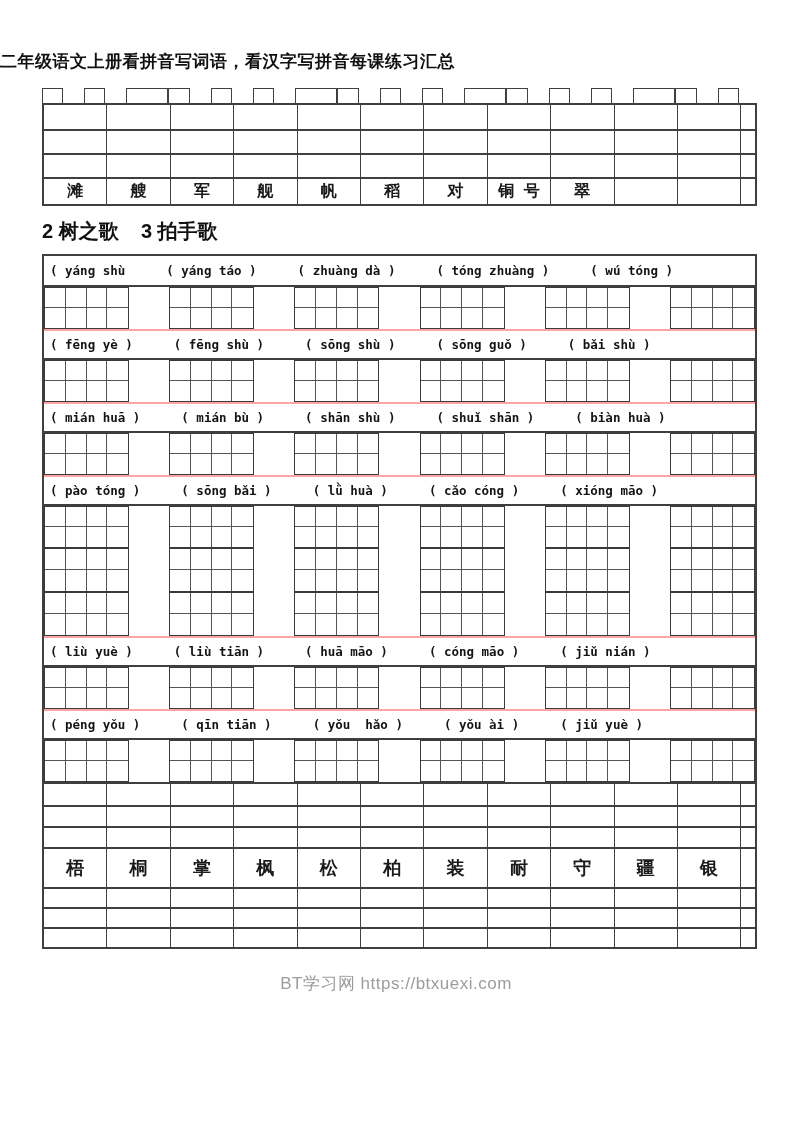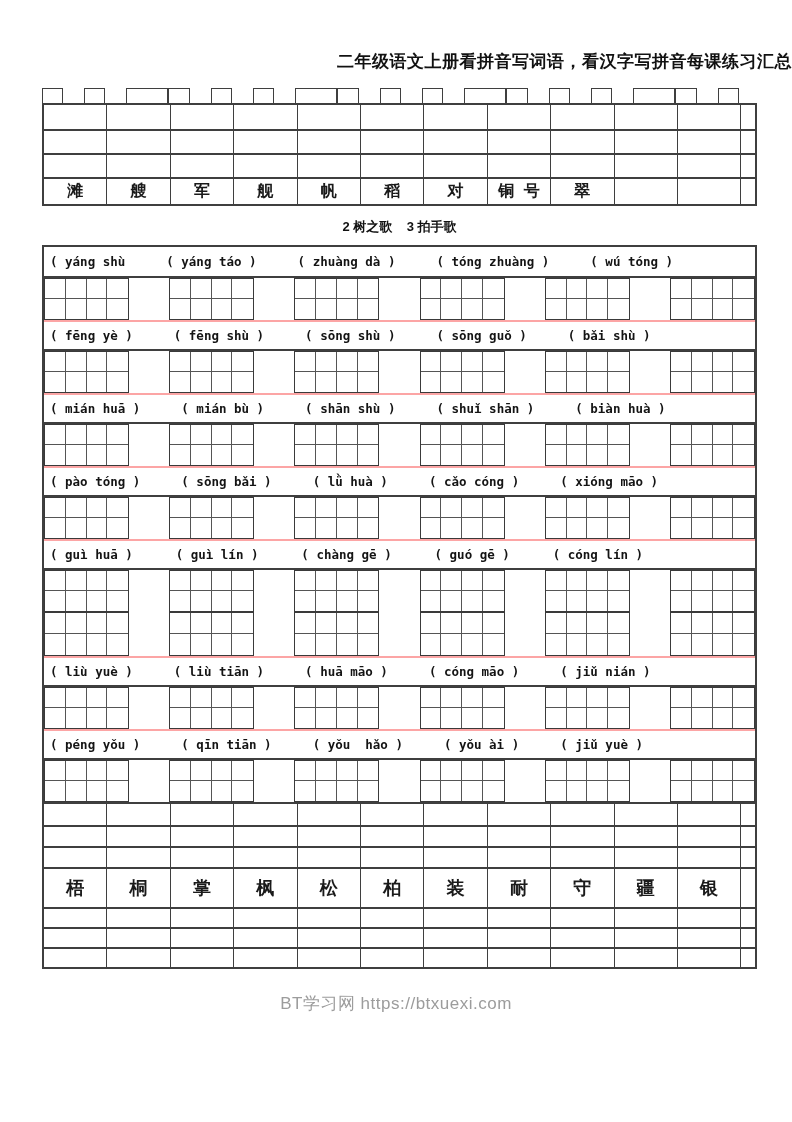--- a/index.html
+++ b/index.html
@@ -1,36 +1,36 @@
 <!DOCTYPE html>
 <html><head>
 <meta charset="utf-8">
 <style>
   html,body{margin:0;padding:0;background:#ffffff;}
   body{width:792px;height:1122px;font-family:"Liberation Sans",sans-serif;color:#1a1a1a;}
   .sheet{position:relative;width:792px;height:1122px;overflow:hidden;background:#fff;}
   .content{margin:0 35px 0 42px;width:715px;box-sizing:border-box;}
 
-  .title{padding-top:50px;text-align:right;font-size:17px;font-weight:bold;color:#111;letter-spacing:.5px;}
+  .title{padding-top:50px;text-align:left;font-size:17px;font-weight:bold;color:#111;letter-spacing:.5px;}
 
   
   .stub-row{margin-top:11px;height:19px;display:flex;align-items:flex-end;overflow:hidden;}
   .stub-box{height:15px;border:1.5px solid #3f3f3f;border-bottom:none;box-sizing:border-box;flex:0 0 auto;}
   .stub-gap{height:1px;flex:0 0 auto;}
 
   
   .ctable{border:2px solid #3f3f3f;box-sizing:border-box;}
   .trow{display:flex;border-top:2px solid #3f3f3f;box-sizing:border-box;}
   .trow:first-child{border-top:none;}
   .tcell{flex:0 0 63.4px;border-right:1px solid #3f3f3f;box-sizing:border-box;
          display:flex;align-items:center;justify-content:center;
          font-weight:600;color:#1a1a1a;white-space:pre;}
   .tcell.narrow{flex:1 1 auto;border-right:none;}
 
-  .heading{margin:12px 0 9px;text-align:center;font-size:13px;font-weight:bold;color:#111;white-space:pre;}
+  .heading{margin:12px 0 9px;font-size:20px;font-weight:bold;color:#111;white-space:pre;}
 
   
   .wsection{border:2px solid #3f3f3f;box-sizing:border-box;}
   .pinyin-row{height:29px;display:flex;align-items:center;justify-content:space-between;
               padding:0 112px 0 6px;box-sizing:border-box;gap:41px;}
   .pinyin-row + .grid-row{border-top:2px solid #3f3f3f;}
   .grid-row + .pinyin-row{border-top:2px solid #fca5a5;}
   .pw{font-family:"DejaVu Sans Mono",monospace;font-size:12.5px;font-weight:bold;
       color:#141414;white-space:pre;}
   .grid-row{height:44px;display:flex;align-items:stretch;box-sizing:border-box;}
@@ -429,27 +429,20 @@
             <div class="q"></div>
             <div class="q"></div>
             <div class="q"></div>
             <div class="q lastcol"></div>
             <div class="q lastrow"></div>
             <div class="q lastrow"></div>
             <div class="q lastrow"></div>
             <div class="q lastcol lastrow"></div>
           </div>
         </div>
-        <div class="pinyin-row">
-          <div class="pw">( guì huā )</div>
-          <div class="pw">( guì lín )</div>
-          <div class="pw">( chàng gē )</div>
-          <div class="pw">( guó gē )</div>
-          <div class="pw">( cóng lín )</div>
-        </div>
         <div class="grid-row">
           <div class="cluster">
             <div class="q"></div>
             <div class="q"></div>
             <div class="q"></div>
             <div class="q lastcol"></div>
             <div class="q lastrow"></div>
             <div class="q lastrow"></div>
             <div class="q lastrow"></div>
             <div class="q lastcol lastrow"></div>

